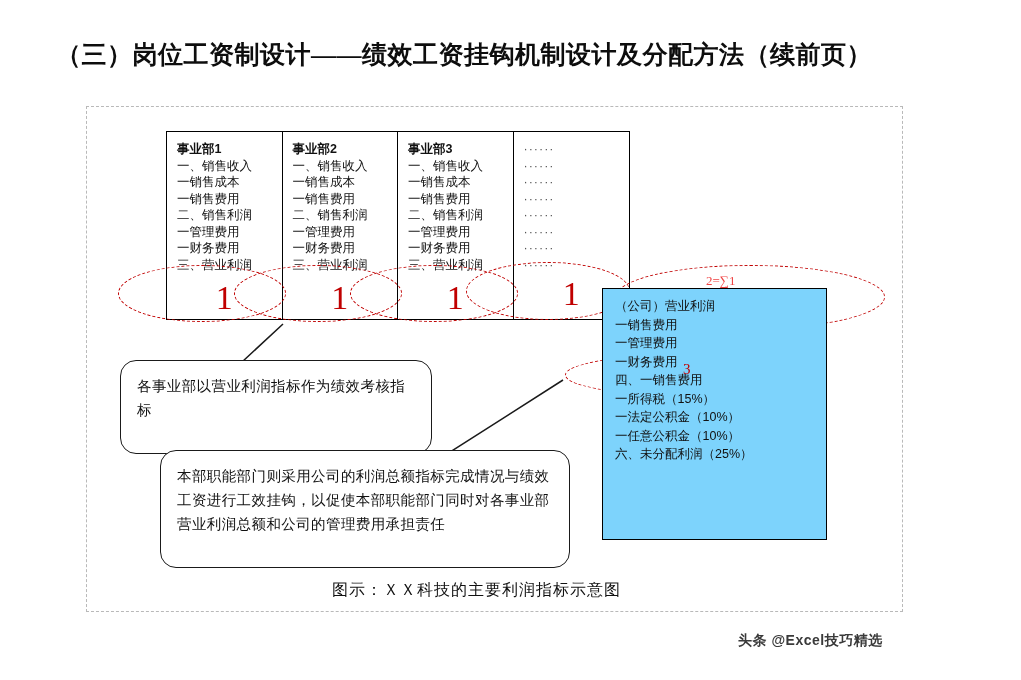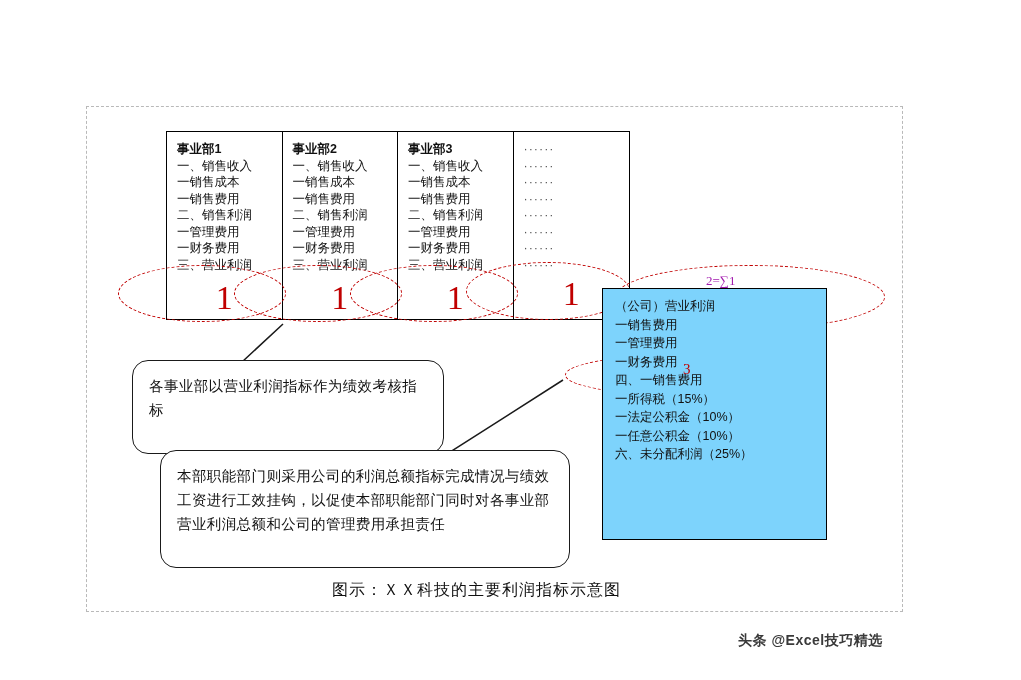--- a/index.html
+++ b/index.html
@@ -129,21 +129,21 @@
     pointer-events: none;
     z-index: 3;
   }
 
   
   .sum-label {
     position: absolute;
     left: 706px;
     top: 273px;
     font-size: 13px;
-    color: #a21caf;
+    color: #ef4444;
     font-family: "Liberation Serif", "DejaVu Serif", serif;
     white-space: nowrap;
     z-index: 5;
   }
   .tax-marker {
     position: absolute;
     left: 683px;
     top: 361px;
     font-size: 15px;
     color: #c00000;
@@ -160,21 +160,21 @@
     box-sizing: border-box;
     z-index: 6;
   }
   .callout-text {
     font-size: 14.5px;
     color: #111;
     line-height: 24px;
     letter-spacing: 0.4px;
   }
   #callout-1 {
-    left: 132px;
+    left: 120px;
     top: 360px;
     width: 312px;
     height: 94px;
     padding: 13px 14px 0 16px;
   }
   #callout-2 {
     left: 160px;
     top: 450px;
     width: 410px;
     height: 118px;
@@ -214,20 +214,21 @@
     letter-spacing: 0.5px;
     white-space: nowrap;
     opacity: 0.92;
   }
 </style>
 </head>
 <body>
 
 <div id="slide">
 
+  <div class="slide-title">（三）岗位工资制设计——绩效工资挂钩机制设计及分配方法（续前页）</div>
 
   <div class="diagram-frame"></div>
 
   <div class="dept-row">
 
     <div class="dept-box">
       <div class="dept-title">事业部1</div>
       <div class="dept-line">一、销售收入</div>
       <div class="dept-line">一销售成本</div>
       <div class="dept-line">一销售费用</div>

